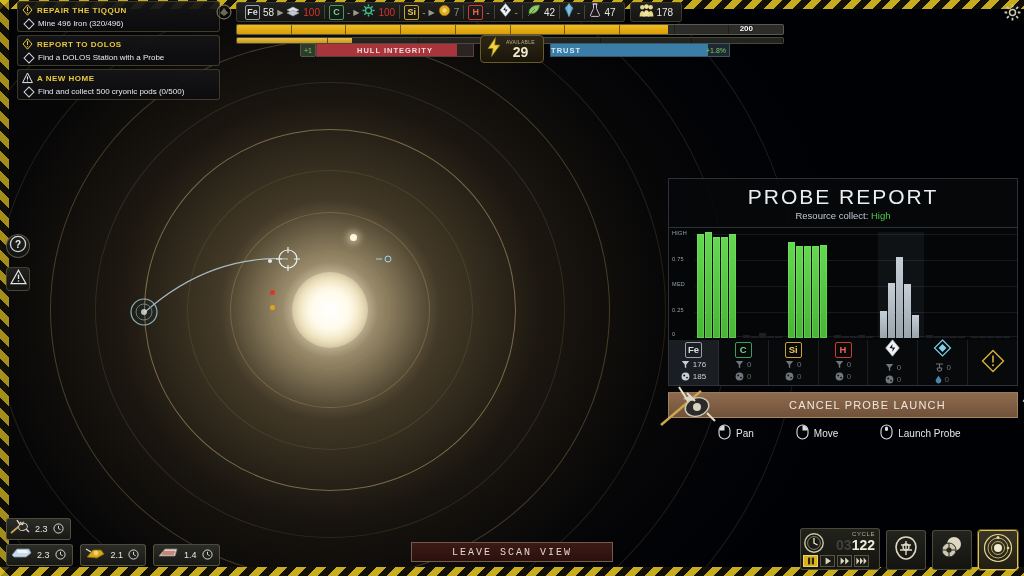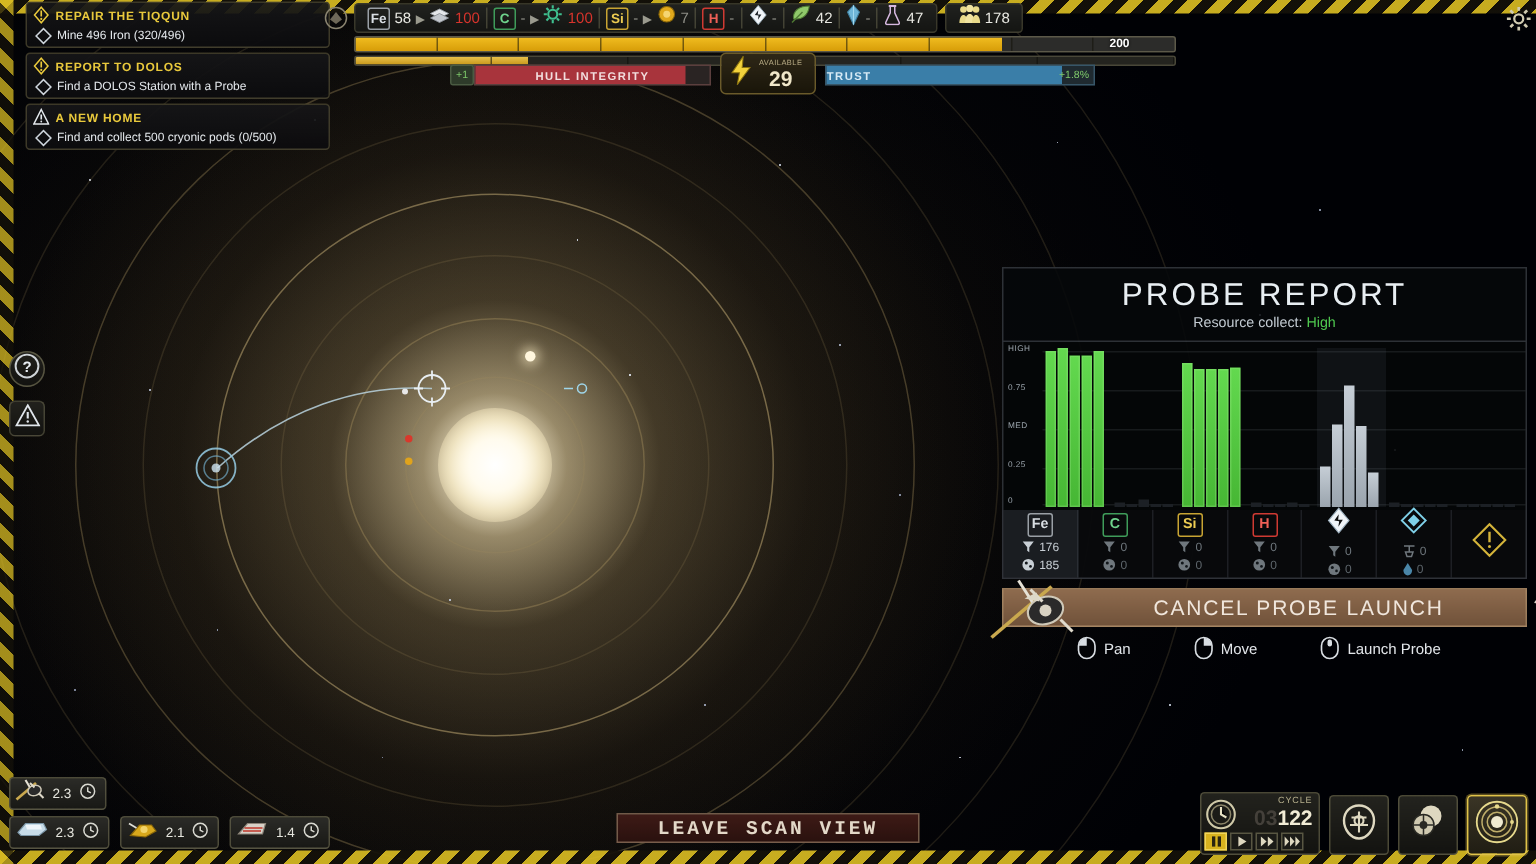--- a/index.html
+++ b/index.html
@@ -302,22 +302,23 @@
 
   
   .cancel-row {
     position: relative; margin-top: 6px;
     height: 26px;
     background: linear-gradient(180deg,#8e6b4e,#70523a);
     border:1px solid rgba(190,160,120,0.5);
     display:flex; align-items:center;
   }
   .cancel-label {
-    font-size:14px; color:#f0e6dc; letter-spacing:1.2px;
+    font-size:11px; color:#f0e6dc; letter-spacing:1.2px;
     padding-left: 100px;
+    margin-left: 20px;
   }
   .probe-sprite { position:absolute; left:-12px; top:-10px; width:72px; height:46px; }
   .qmark-right { position:absolute; right:-12px; top:4px; color:#d8d2c6; font-size:12px; }
 
   .hints { display:flex; margin-top:6px; padding-left: 50px; gap: 42px; }
   .hint { display:flex; align-items:center; gap:5px; }
   .hint span { font-size:10px; color:#e2e6ea; }
 
   
   .timers { position:absolute; left:6px; bottom:6px; z-index:30; }
@@ -333,21 +334,21 @@
 
   
   .leave-btn {
     position:absolute; left:411px; bottom:14px; width:202px; height:20px;
     background: linear-gradient(180deg,#3d1a16,#2a110e);
     border:1px solid rgba(170,150,120,0.55);
     display:flex; align-items:center; justify-content:center;
     z-index:30;
   }
   .leave-btn span {
-    font-size:13px; color:#e3d8c8; letter-spacing:2px; font-weight:bold;
+    font-size:10px; color:#e3d8c8; letter-spacing:2px; font-weight:normal;
     font-family: "Liberation Mono", monospace;
   }
 
   
   .botright {
     position:absolute; right:6px; bottom:6px; z-index:30;
     display:flex; align-items:flex-end; gap:6px;
   }
   .cycle-box {
     width: 80px; height: 42px; position:relative;

